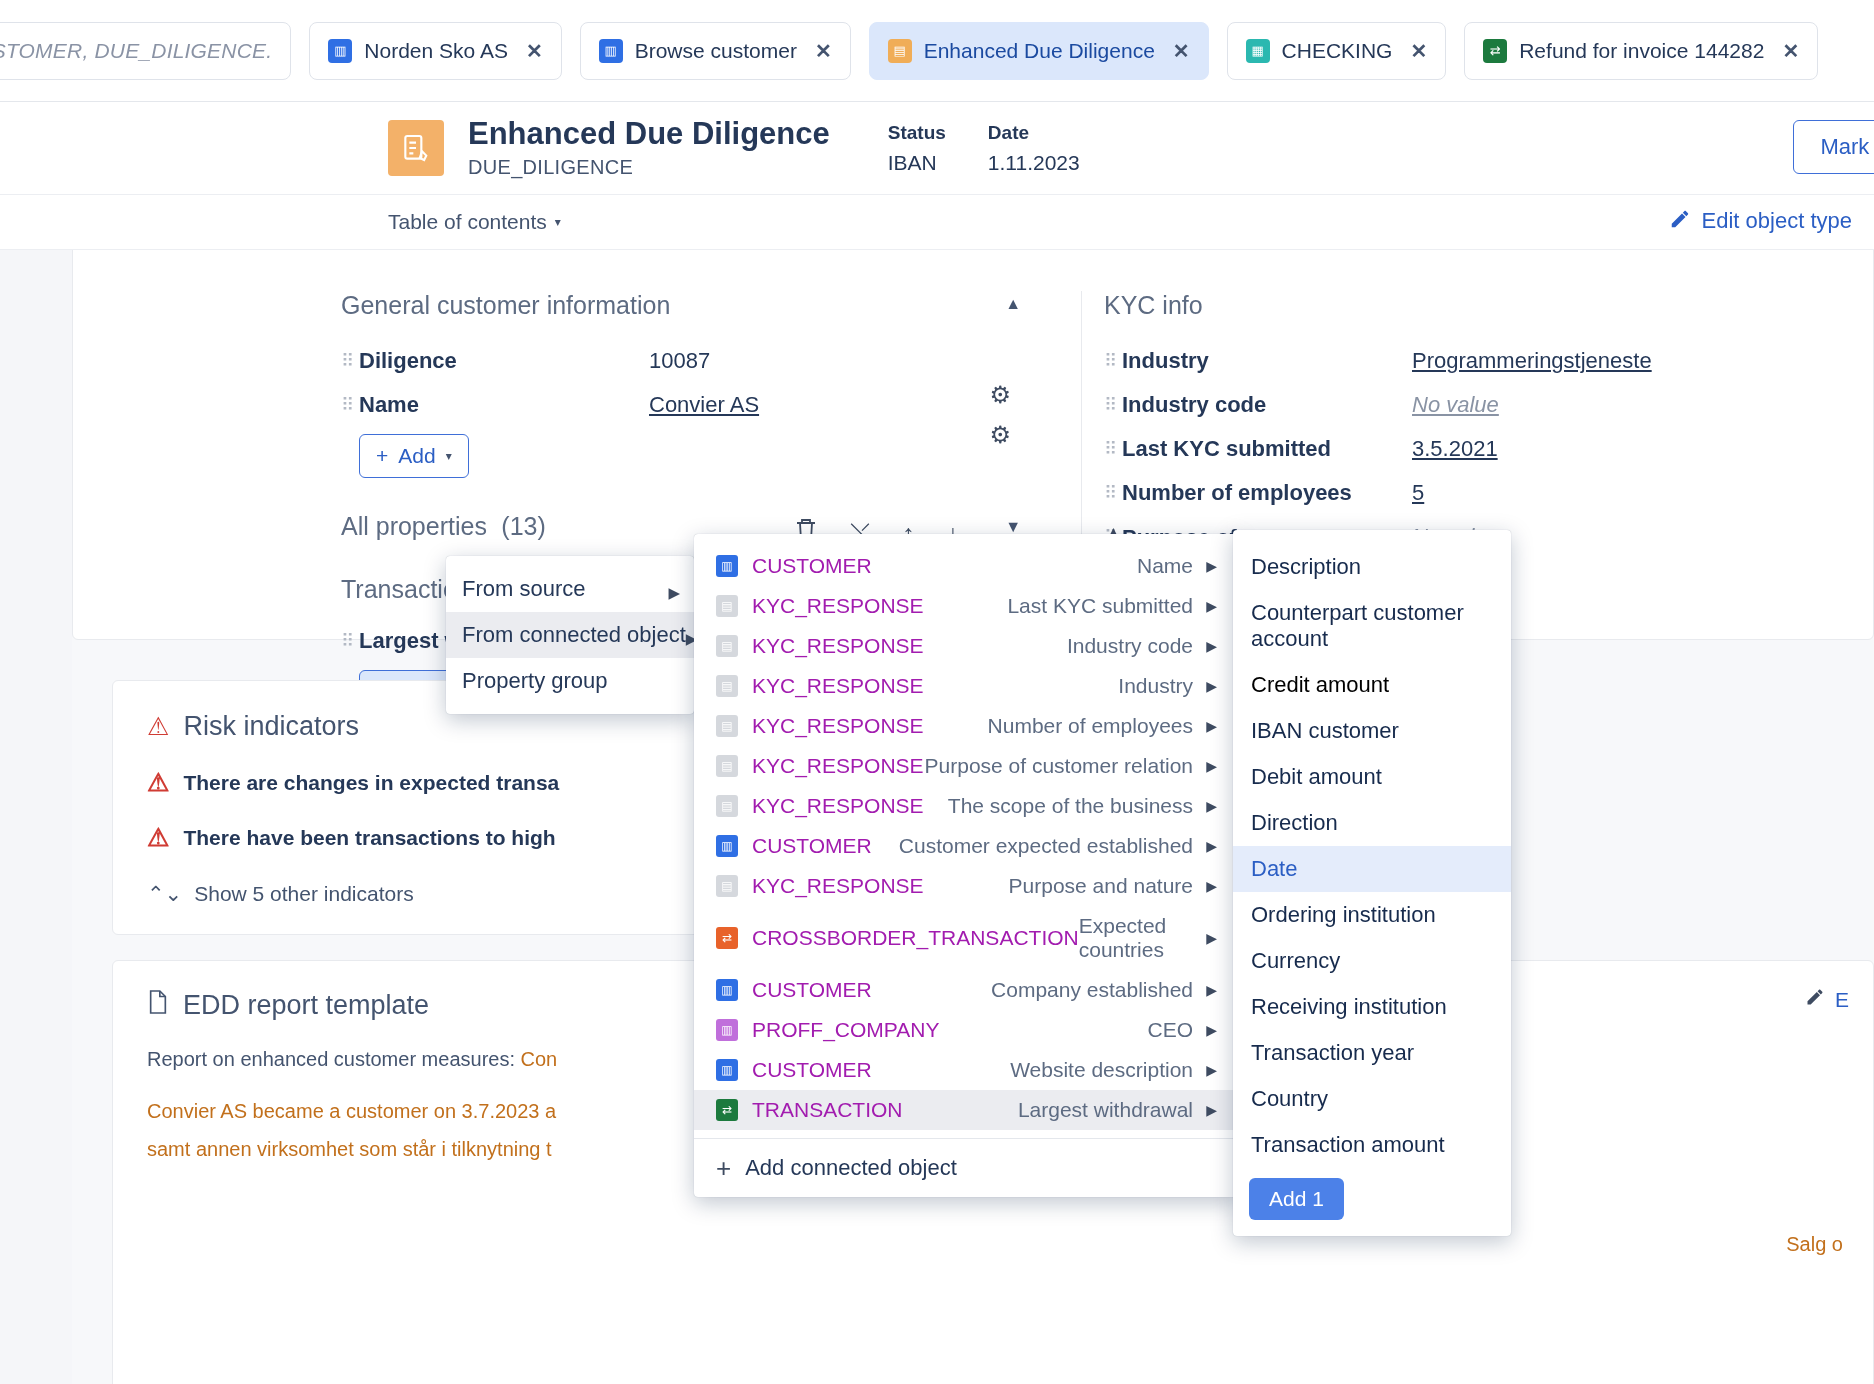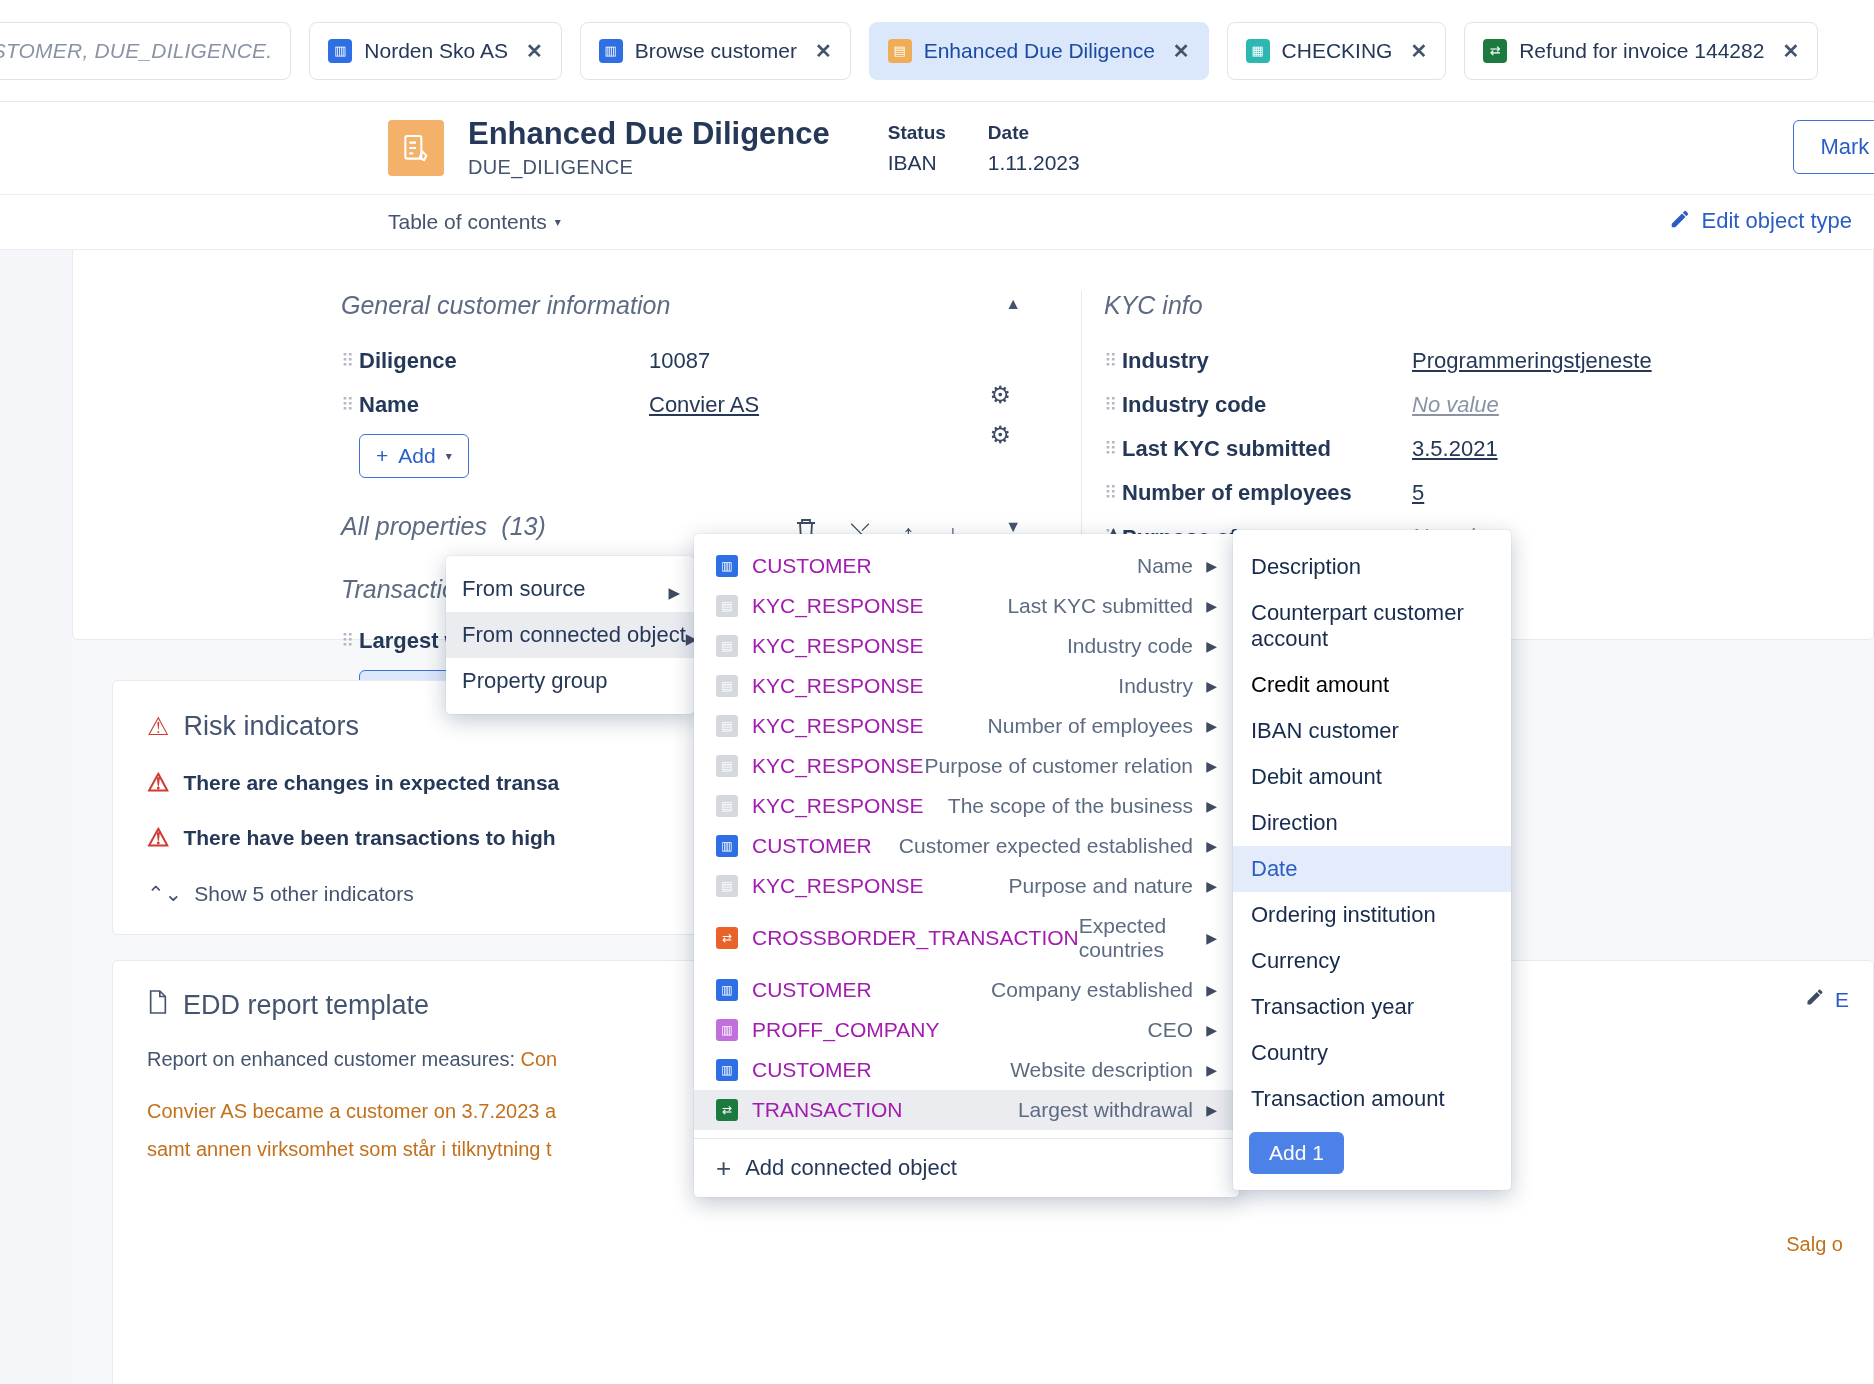--- a/index.html
+++ b/index.html
@@ -102,21 +102,21 @@
   }
   .leftgutter { position:absolute; left:0; top:0; width:72px; height:1134px; background:#f5f6f9; }
 
   .card {
     position: absolute; background: #fff;
     border: 1px solid #e8eaee; border-radius: 6px;
   }
 
   
   #propcard { left: 72px; top: -22px; width: 1802px; height: 412px; border-radius:6px;}
-  .sec-title { font-size: 25px; color:#5d6b82; font-weight:400;font-style:italic;}
+  .sec-title { font-size: 25px; color:#5d6b82; font-weight:400;}
   .propcol-left { position:absolute; left: 268px; top: 62px; width: 690px; }
   .propcol-right { position:absolute; left: 1008px; top: 62px; width: 790px; border-left: 1px solid #e8eaee; padding-left: 22px;}
   .collapse-tri { position:absolute; font-size: 16px; color:#44546f; }
 
   .prow { display:flex; align-items:flex-start; margin-top: 22px; }
   .grip { width: 18px; color:#b3b9c4; font-size: 18px; line-height: 1; letter-spacing:0; margin-top:4px; flex:0 0 18px;}
   .pname { font-size: 22px; font-weight: 700; color:#253858; width: 290px; }
   .pval { font-size: 22px; color:#253858; }
   .pval a { color:#253858; text-decoration: underline; }
   .novalue { font-style: italic; color:#8993a4; text-decoration: underline; }
@@ -527,17 +527,18 @@
 <div class="menu" id="menu3">
   <div class="row3">Description</div>
   <div class="row3">Counterpart customer account</div>
   <div class="row3 dim">Credit amount</div>
   <div class="row3">IBAN customer</div>
   <div class="row3">Debit amount</div>
   <div class="row3">Direction</div>
   <div class="row3 sel">Date</div>
   <div class="row3">Ordering institution</div>
   <div class="row3">Currency</div>
+  <div class="row3">Receiving institution</div>
   <div class="row3">Transaction year</div>
   <div class="row3">Country</div>
   <div class="row3">Transaction amount</div>
   <div class="add1">Add 1</div>
 </div>
 
 </body></html>

